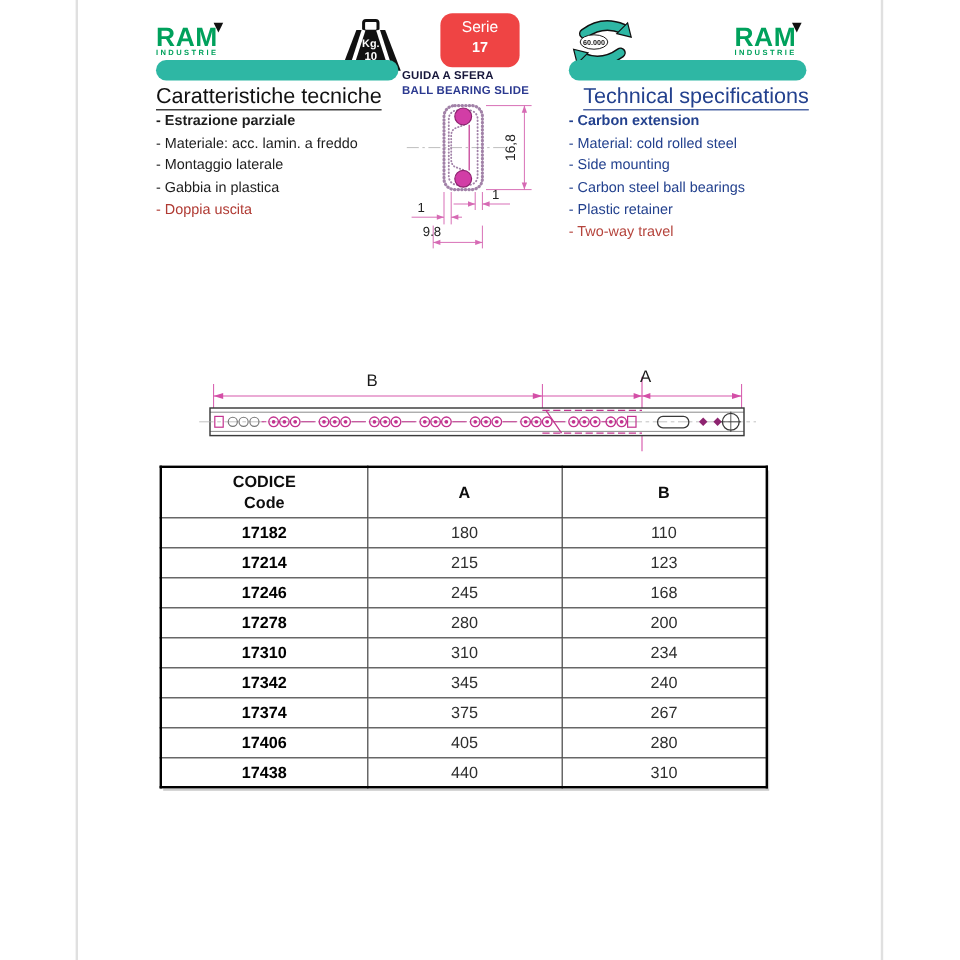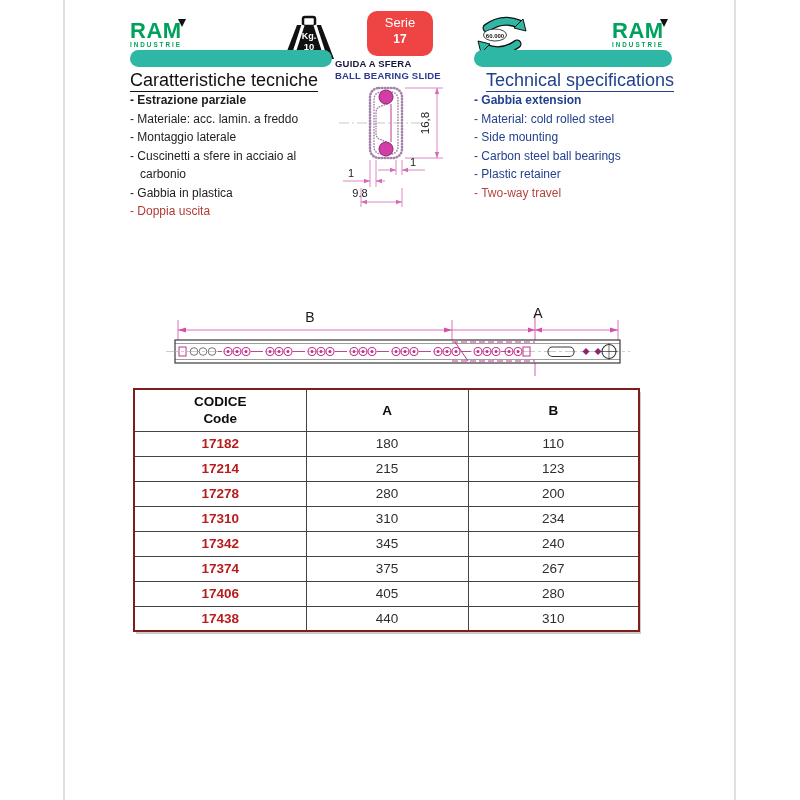--- a/index.html
+++ b/index.html
@@ -58,22 +58,22 @@
   .side-view     { position:absolute; left:148px; top:303px; }
   svg text { font-family:"Liberation Sans","DejaVu Sans",sans-serif; }
 
   
   .size-table { position:absolute; left:133px; top:388px; border-collapse:collapse;
                 table-layout:fixed; background:#ffffff;
                 box-shadow:2px 3px 0 -1px #cccccc; }
   .size-table td, .size-table th { border:1px solid #434343; text-align:center; vertical-align:middle; }
   .size-table th { height:42px; font-size:13.5px; font-weight:700; color:#0d0d0d; line-height:17px; }
   .size-table td { height:25px; font-size:13.5px; color:#2e2e2e; }
-  .size-table td.code { font-weight:700; color:#b91c1c; }
-  .size-table { border:2px solid #7f1d1d; }
+  .size-table td.code { font-weight:700; color:#000000; }
+  .size-table { border:2px solid #000000; }
 </style>
 </head>
 <body>
 
 <div class="edge-line edge-left"></div>
 <div class="edge-line edge-right"></div>
 
 <div class="ram-logo" style="left:130px; top:22px;">
   <div class="ram-name">RAM</div>
   <div class="ram-flag"></div>
@@ -117,30 +117,29 @@
   <div class="ram-sub">INDUSTRIE</div>
 </div>
 
 <div class="panel-title panel-title-it">
   <span>Caratteristiche tecniche</span>
 </div>
 <div class="spec-list spec-list-it">
   <div class="spec-item spec-bold">Estrazione parziale</div>
   <div class="spec-item">Materiale: acc. lamin. a freddo</div>
   <div class="spec-item">Montaggio laterale</div>
-  <div class="spec-item">Cuscinetti a sfere in acciaio al carbonio</div>
   <div class="spec-item">Gabbia in plastica</div>
   <div class="spec-item spec-red-it">Doppia uscita</div>
 </div>
 
 <div class="panel-title panel-title-en">
   <span>Technical specifications</span>
 </div>
 <div class="spec-list spec-list-en">
-  <div class="spec-item spec-bold">Gabbia extension</div>
+  <div class="spec-item spec-bold">Carbon extension</div>
   <div class="spec-item">Material: cold rolled steel</div>
   <div class="spec-item">Side mounting</div>
   <div class="spec-item">Carbon steel ball bearings</div>
   <div class="spec-item">Plastic retainer</div>
   <div class="spec-item spec-red-en">Two-way travel</div>
 </div>
 
 <svg class="cross-section" width="135" height="135" viewBox="0 0 135 135">
 
   <line x1="6" y1="43" x2="90" y2="43" stroke="#bbbbbb" stroke-width="0.8" stroke-dasharray="10 3 2 3"></line>
@@ -319,20 +318,25 @@
     <td class="code">17182</td>
     <td>180</td>
     <td>110</td>
   </tr>
   <tr>
     <td class="code">17214</td>
     <td>215</td>
     <td>123</td>
   </tr>
   <tr>
+    <td class="code">17246</td>
+    <td>245</td>
+    <td>168</td>
+  </tr>
+  <tr>
     <td class="code">17278</td>
     <td>280</td>
     <td>200</td>
   </tr>
   <tr>
     <td class="code">17310</td>
     <td>310</td>
     <td>234</td>
   </tr>
   <tr>

